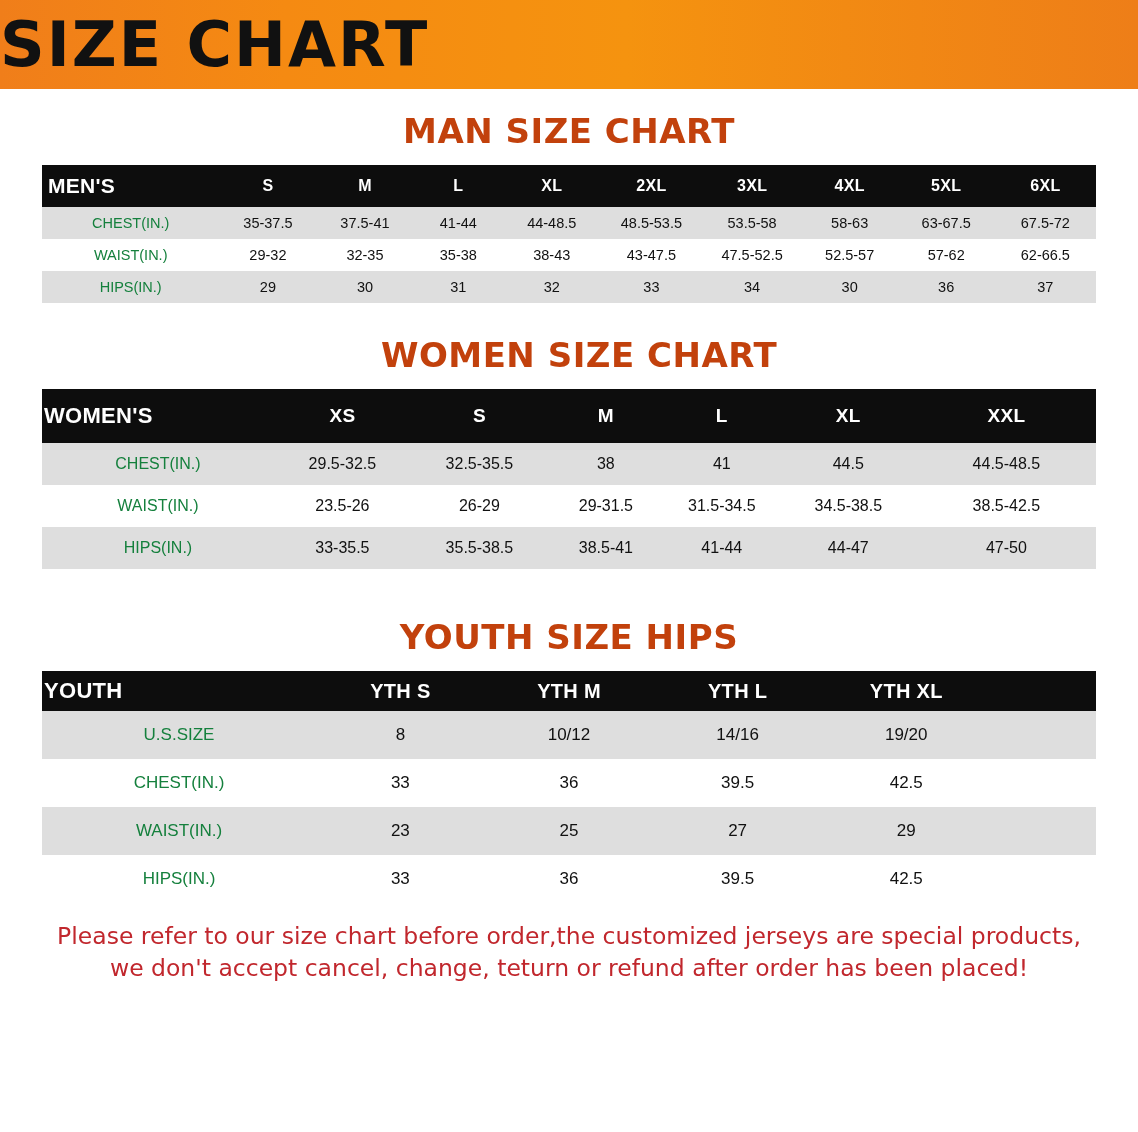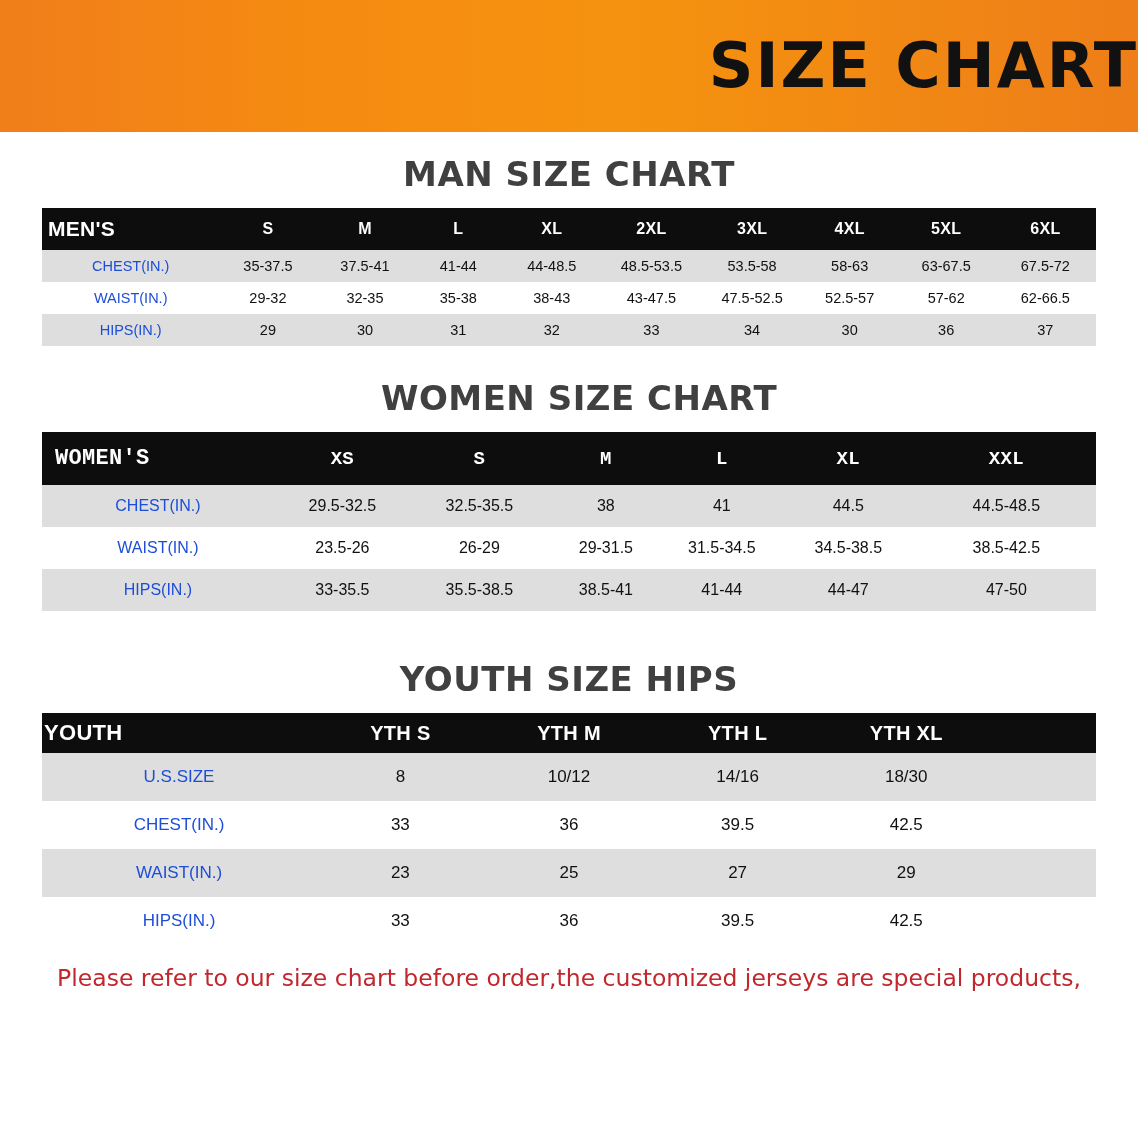--- a/index.html
+++ b/index.html
@@ -10,43 +10,43 @@
   body {
     width: 1138px;
     height: 1132px;
     font-family: "Liberation Sans", sans-serif;
     color: #000000;
     overflow: hidden;
   }
 
   
   .banner {
-    height: 132px;
+    height: 89px;
     background: linear-gradient(90deg, #F07E1A 0%, #F58A12 25%, #F5930F 55%, #EE7E18 100%);
     display: flex;
     align-items: center;
-    justify-content: flex-end;
+    justify-content: flex-start;
   }
   .banner-title {
     font-family: "DejaVu Sans", sans-serif;
     font-weight: 700;
     font-size: 62px;
     letter-spacing: 2px;
     color: #111111;
     line-height: 1;
   }
 
   
   .section-title {
     text-align: center;
     font-family: "DejaVu Sans", sans-serif;
     font-weight: 700;
     font-size: 34px;
     letter-spacing: 0.5px;
-    color: #404040;
+    color: #c2410c;
   }
   .mst { margin-top: 22px; }
   .wst { margin-top: 32px; margin-left: 20px; }
   .yst { margin-top: 48px; }
 
   
   .table-wrap {
     margin: 0 auto;
     width: 1054px;
   }
@@ -74,34 +74,34 @@
   tbody td {
     text-align: center;
     font-size: 15.5px;
     padding: 8px 2px;
     color: #111111;
     font-family: "Liberation Sans", sans-serif;
   }
   tbody td.rowlabel {
     text-align: center;
     font-size: 15.5px;
-    color: #1d4ed8;
+    color: #15803d;
   }
   tbody tr.shade td { background: #dedede; }
   tbody tr.plain td { background: #ffffff; }
 
   
   #men-table thead th { font-size: 16px; }
   #men-table thead th.rowlabel { font-size: 21px; }
   #men-table tbody td { font-size: 14.5px; }
   #men-table { margin-top: 14px; }
 
   
   #women-table { margin-top: 14px; }
-  #women-table thead th { font-size: 19px; padding: 14px 13px; font-family: Liberation Mono, monospace; }
+  #women-table thead th { font-size: 19px; padding: 14px 2px; }
   #women-table thead th.rowlabel { font-size: 22px; }
   #women-table tbody td { font-size: 16px; padding: 12px 2px; }
 
   
   #youth-table { margin-top: 14px; }
   #youth-table thead th { font-size: 20px; padding: 7px 2px; }
   #youth-table thead th.rowlabel { font-size: 22px; }
   #youth-table tbody td { font-size: 17px; padding: 14px 4px; }
 
   
@@ -271,21 +271,21 @@
         <th>YTH XL</th>
         <th></th>
       </tr>
     </thead>
     <tbody>
       <tr class="shade">
         <td class="rowlabel">U.S.SIZE</td>
         <td>8</td>
         <td>10/12</td>
         <td>14/16</td>
-        <td>18/30</td>
+        <td>19/20</td>
         <td></td>
       </tr>
       <tr class="plain">
         <td class="rowlabel">CHEST(IN.)</td>
         <td>33</td>
         <td>36</td>
         <td>39.5</td>
         <td>42.5</td>
         <td></td>
       </tr>
@@ -304,13 +304,14 @@
         <td>39.5</td>
         <td>42.5</td>
         <td></td>
       </tr>
     </tbody>
   </table>
 </div>
 
 <div class="note">
   <span class="line">Please refer to our size chart before order,the customized jerseys are special products,</span>
+  <span class="line">we don't accept cancel, change, teturn or refund after order has been placed!</span>
 </div>
 
 </body></html>

